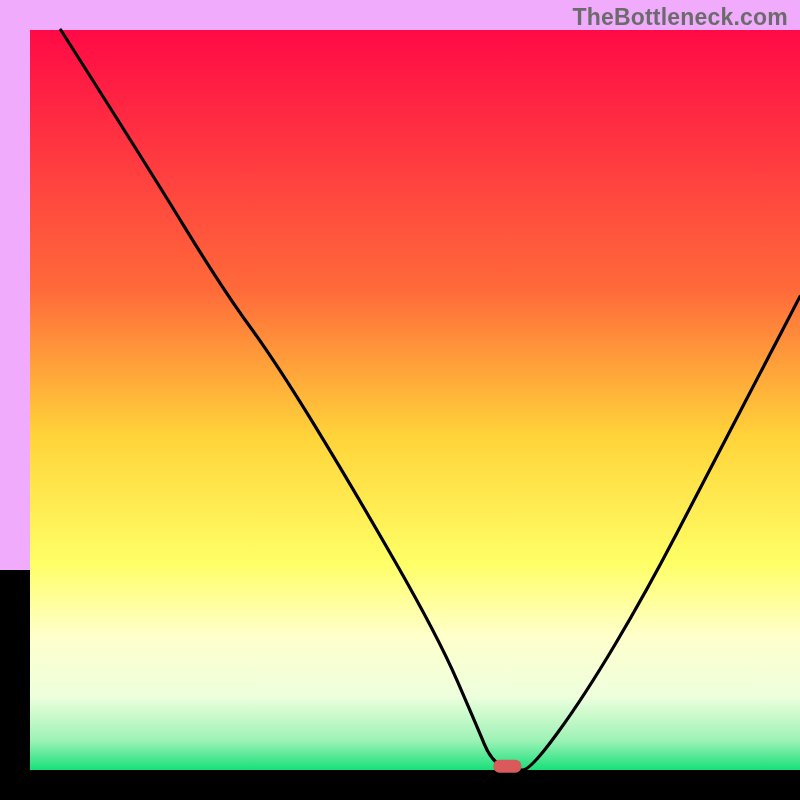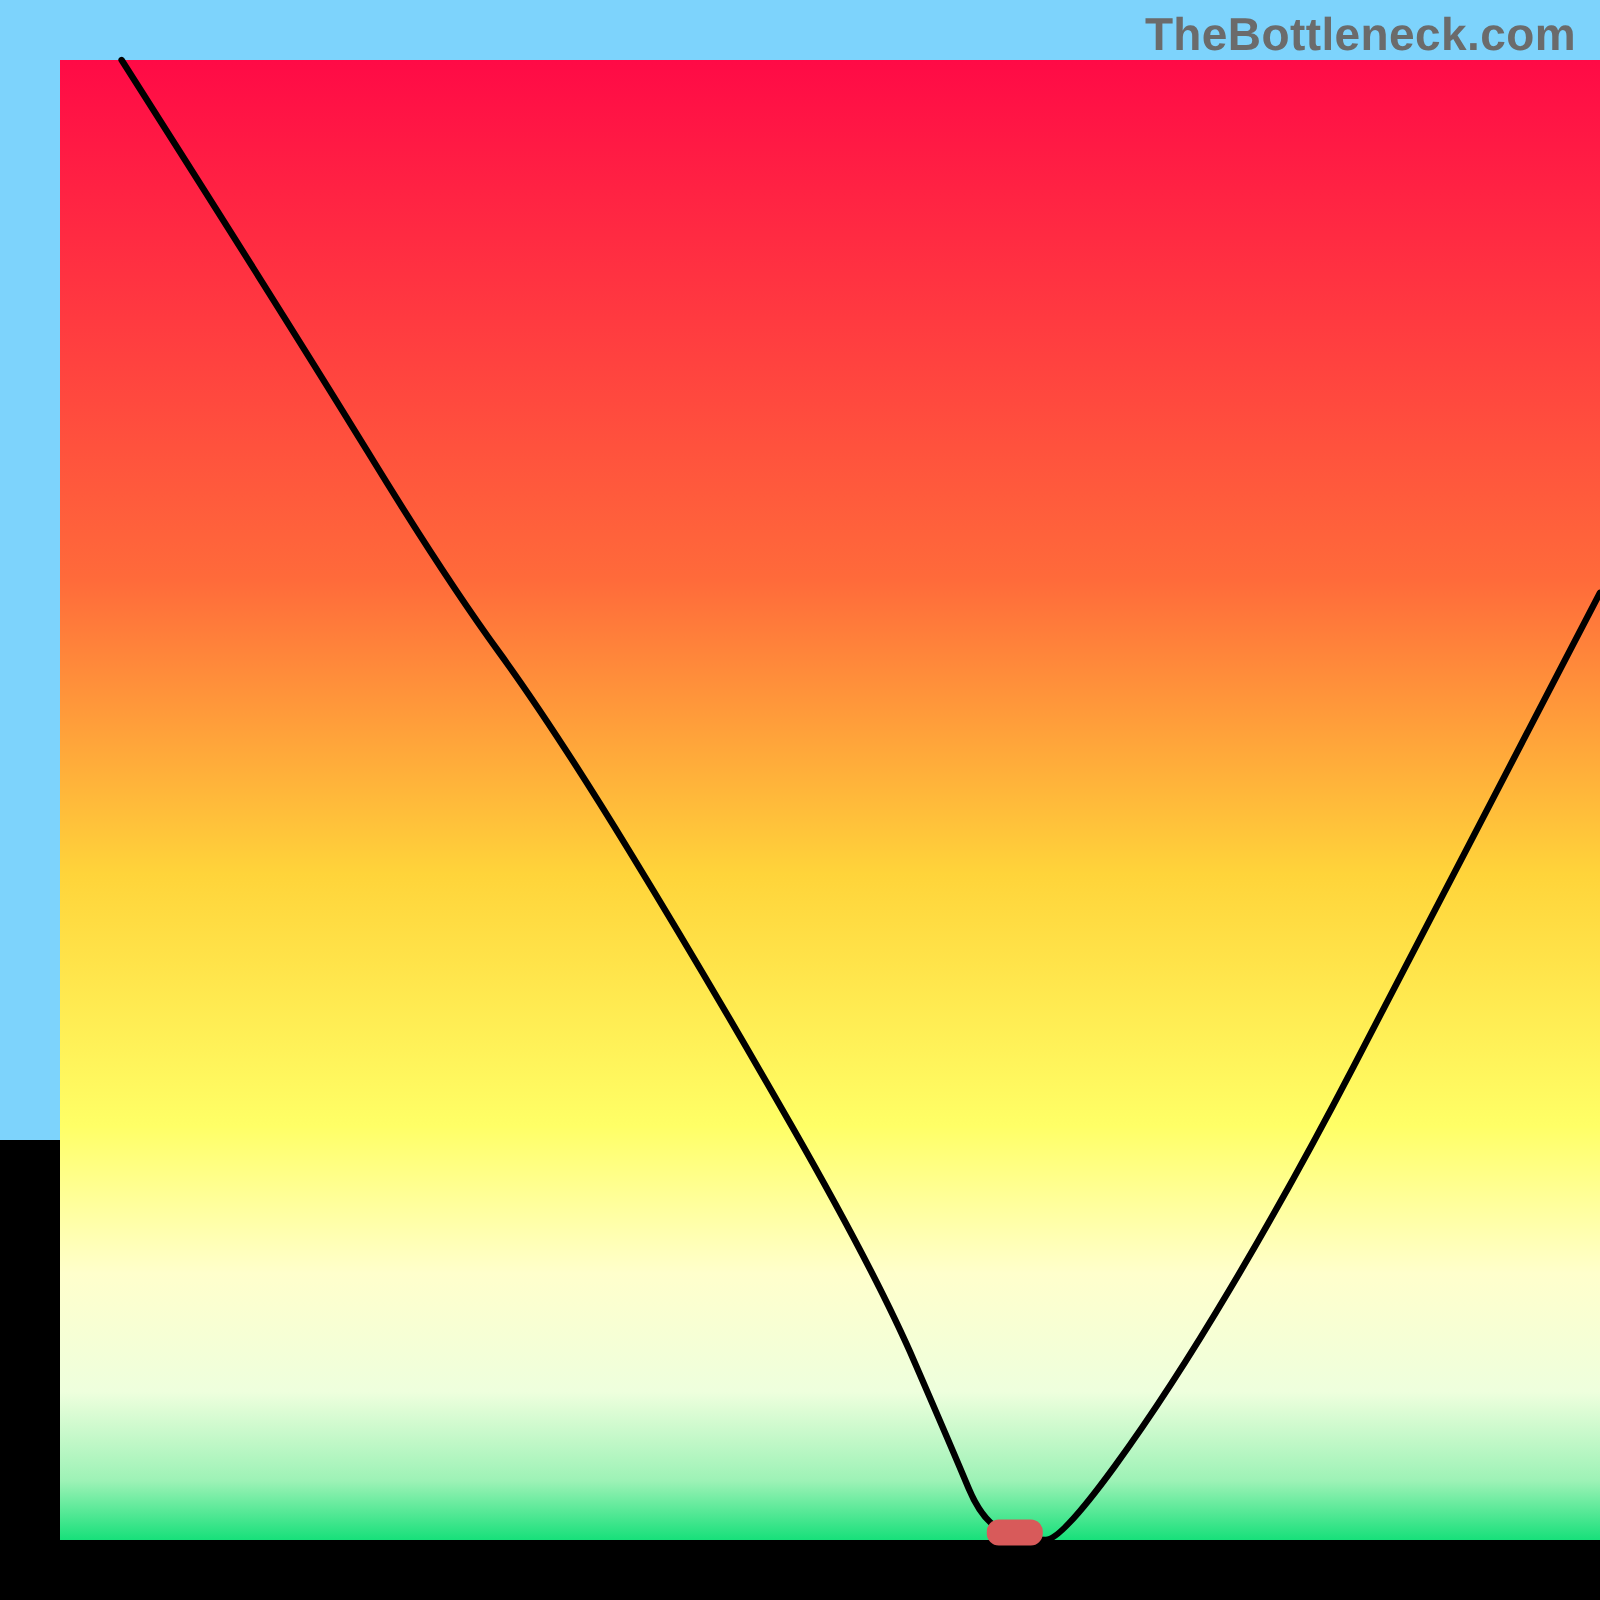--- a/index.html
+++ b/index.html
@@ -7,21 +7,21 @@
     padding: 0;
     width: 800px;
     height: 800px;
     background: #000;
     overflow: hidden;
   }
   .frame {
     position: relative;
     width: 800px;
     height: 570px;
-    background: #7dd3fc;
+    background: #f0abfc;
   }
   .watermark {
     position: absolute;
     top: 4px;
     right: 12px;
     font-family: Arial, Helvetica, sans-serif;
     font-size: 23px;
     font-weight: 600;
     color: #6b6b6b;
     letter-spacing: 0.2px;

